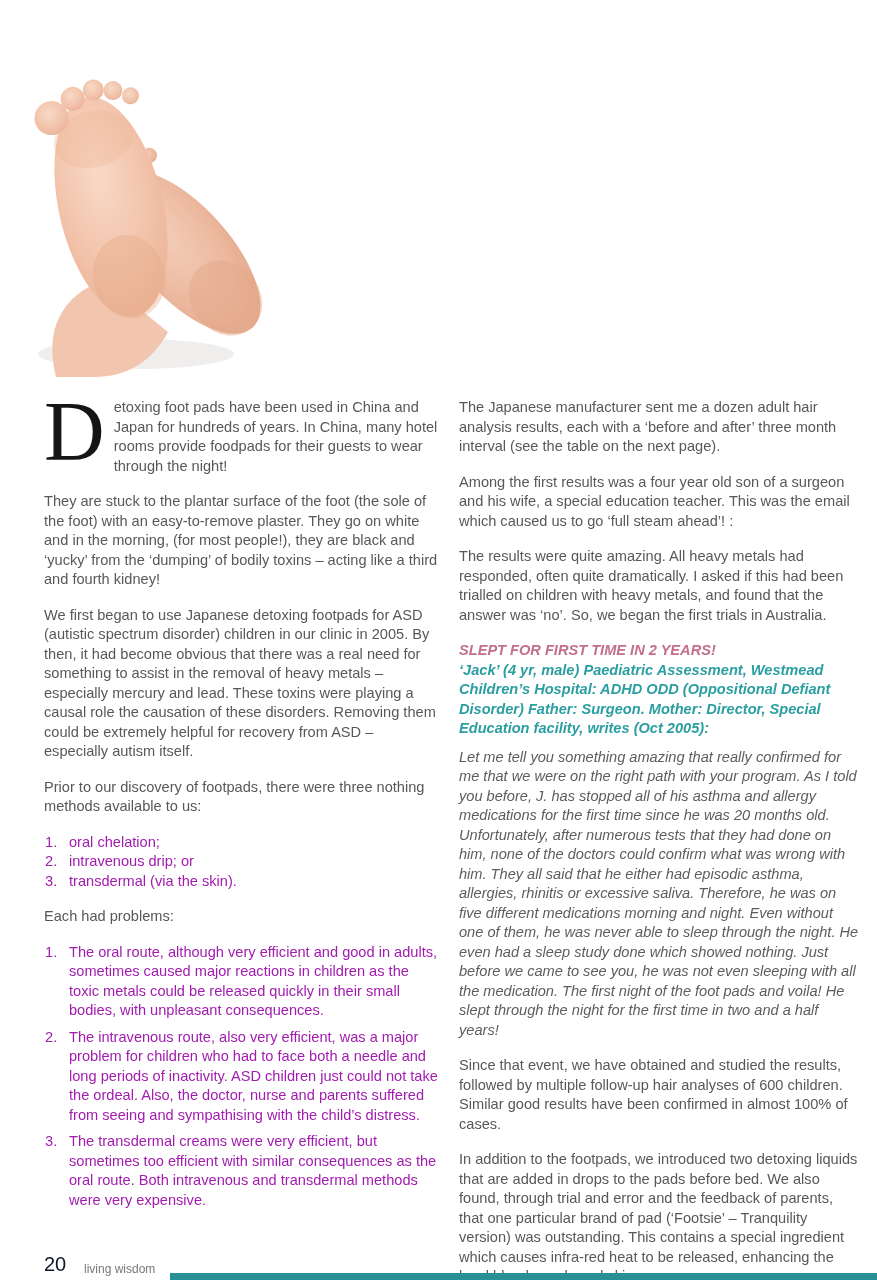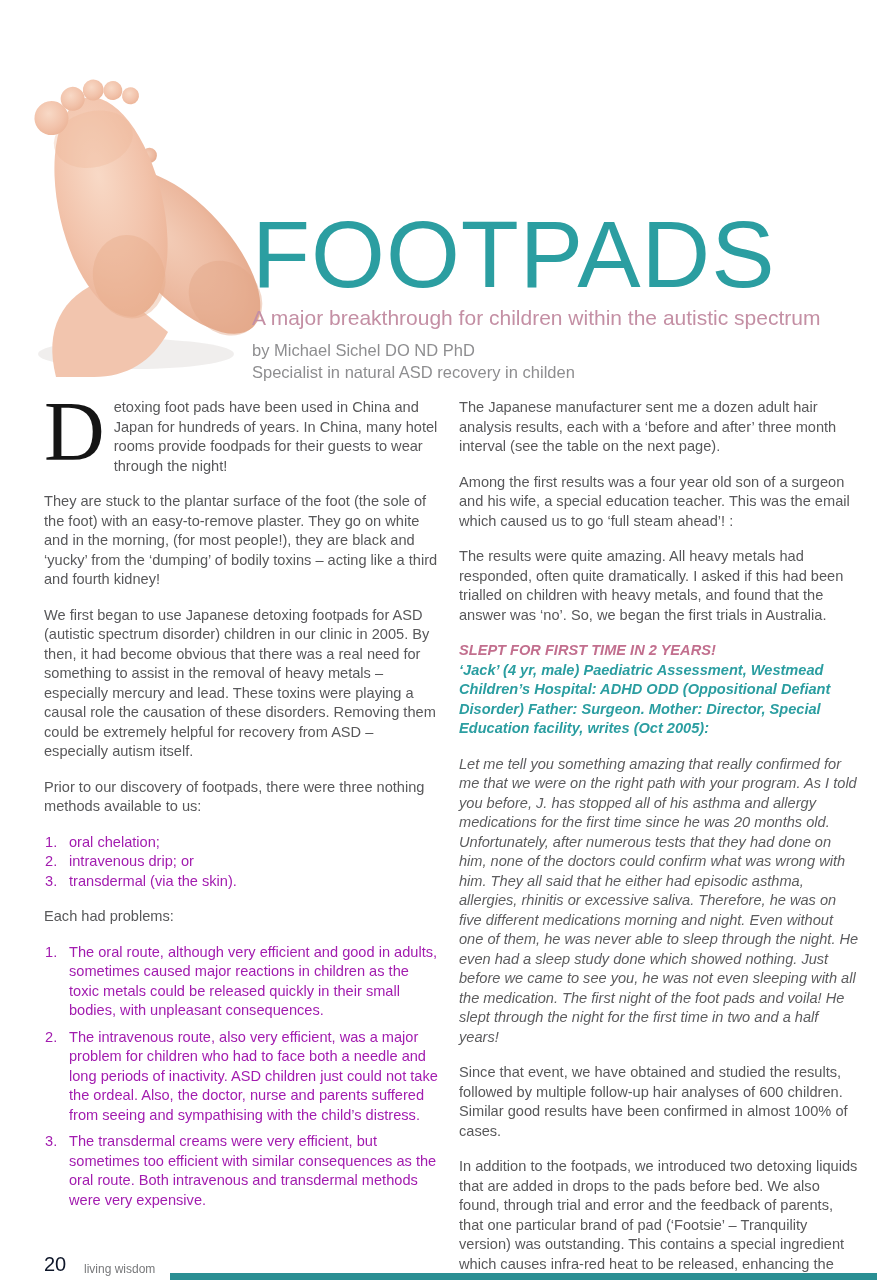--- a/index.html
+++ b/index.html
@@ -72,21 +72,21 @@
   .quote-heading {
     font-size:14.6px; line-height:19.5px;
     font-style:italic; font-weight:bold;
     color:#C26F8E;
   }
   .quote-attr {
     font-size:14.6px; line-height:19.5px;
     font-style:italic; font-weight:bold;
     color:#2B9EA1;
   }
-  .col p.quote-body { font-style:italic; margin-top:16px; color:#5d5d5f; }
+  .col p.quote-body { font-style:italic; margin-top:9px; color:#5d5d5f; }
 
   
   .footer-pagenum {
     position:absolute; left:44px; bottom:4px;
     font-size:20px; color:#0f172a;
   }
   .footer-magname {
     position:absolute; left:84px; bottom:4px;
     font-size:12px; color:#77787A;
   }
@@ -131,26 +131,20 @@
         <ellipse cx="-2" cy="-70" rx="40" ry="28" fill="#eeb697" opacity="0.35"></ellipse>
         <circle cx="-38" cy="-100" r="17" fill="url(#skinA)"></circle>
         <circle cx="-13" cy="-114" r="12" fill="url(#skinA)"></circle>
         <circle cx="9" cy="-118" r="10.5" fill="url(#skinA)"></circle>
         <circle cx="28" cy="-113" r="9.5" fill="url(#skinA)"></circle>
         <circle cx="44" cy="-104" r="8.5" fill="url(#skinA)"></circle>
       </g>
     </svg>
   </div>
 
-  <header class="header">
-    <h1 class="title">FOOTPADS</h1>
-    <div class="subtitle">A major breakthrough for children within the autistic spectrum</div>
-    <div class="byline first">by Michael Sichel DO ND PhD</div>
-    <div class="byline">Specialist in natural ASD recovery in childen</div>
-  </header>
 
   <div class="columns">
 
     <div class="col col-left">
       <p><span class="dropcap">D</span><span>etoxing foot pads have been used in China and Japan for hundreds of years. In China, many hotel rooms provide foodpads for their guests to wear through the night!</span></p>
       <p>They are stuck to the plantar surface of the foot (the sole of the foot) with an easy-to-remove plaster. They go on white and in the morning, (for most people!), they are black and ‘yucky’ from the ‘dumping’ of bodily toxins – acting like a third and fourth kidney!</p>
       <p>We first began to use Japanese detoxing footpads for ASD (autistic spectrum disorder) children in our clinic in 2005. By then, it had become obvious that there was a real need for something to assist in the removal of heavy metals – especially mercury and lead. These toxins were playing a causal role the causation of these disorders. Removing them could be extremely helpful for recovery from ASD – especially autism itself.</p>
       <p>Prior to our discovery of footpads, there were three nothing methods available to us:</p>
       <ol class="num-list">
         <li><span>oral chelation;</span></li>

